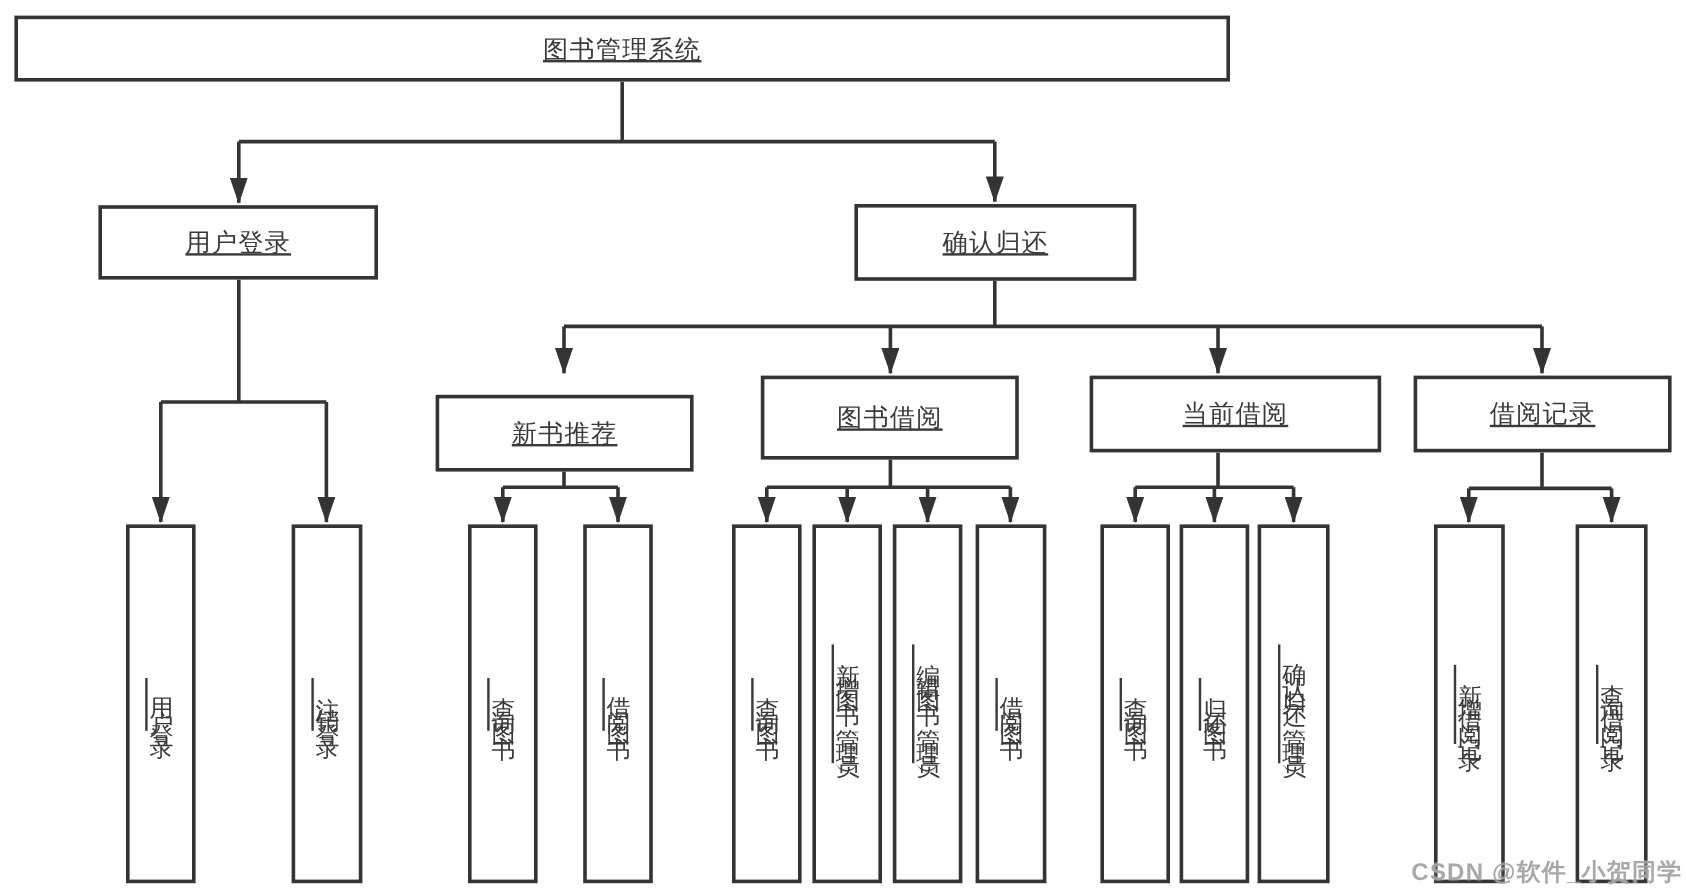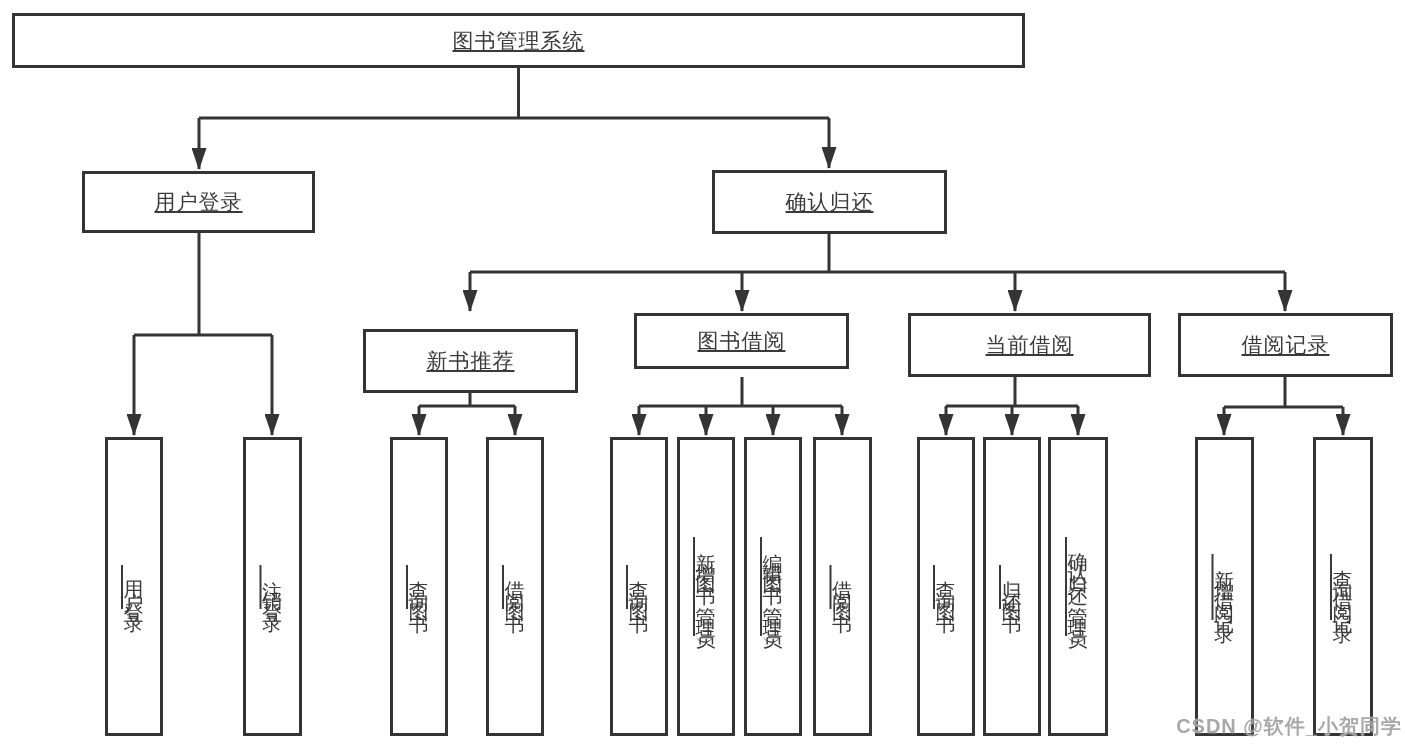--- a/index.html
+++ b/index.html
@@ -99,21 +99,21 @@
   <div class="node" style="left:82px; top:171px; width:233px; height:62px;">
     <span>用户登录</span>
   </div>
   <div class="node" style="left:712px; top:170px; width:235px; height:64px;">
     <span>确认归还</span>
   </div>
 
   <div class="node" style="left:363px; top:329px; width:215px; height:64px;">
     <span>新书推荐</span>
   </div>
-  <div class="node" style="left:634px; top:313px; width:215px; height:56px;">
+  <div class="node" style="left:634px; top:313px; width:215px; height:70px;">
     <span>图书借阅</span>
   </div>
   <div class="node" style="left:908px; top:313px; width:243px; height:64px;">
     <span>当前借阅</span>
   </div>
   <div class="node" style="left:1178px; top:313px; width:215px; height:64px;text-align:right;">
     <span>借阅记录</span>
   </div>
 
   <div class="node vnode" style="left:105px; top:437px; width:58px; height:299px;">

